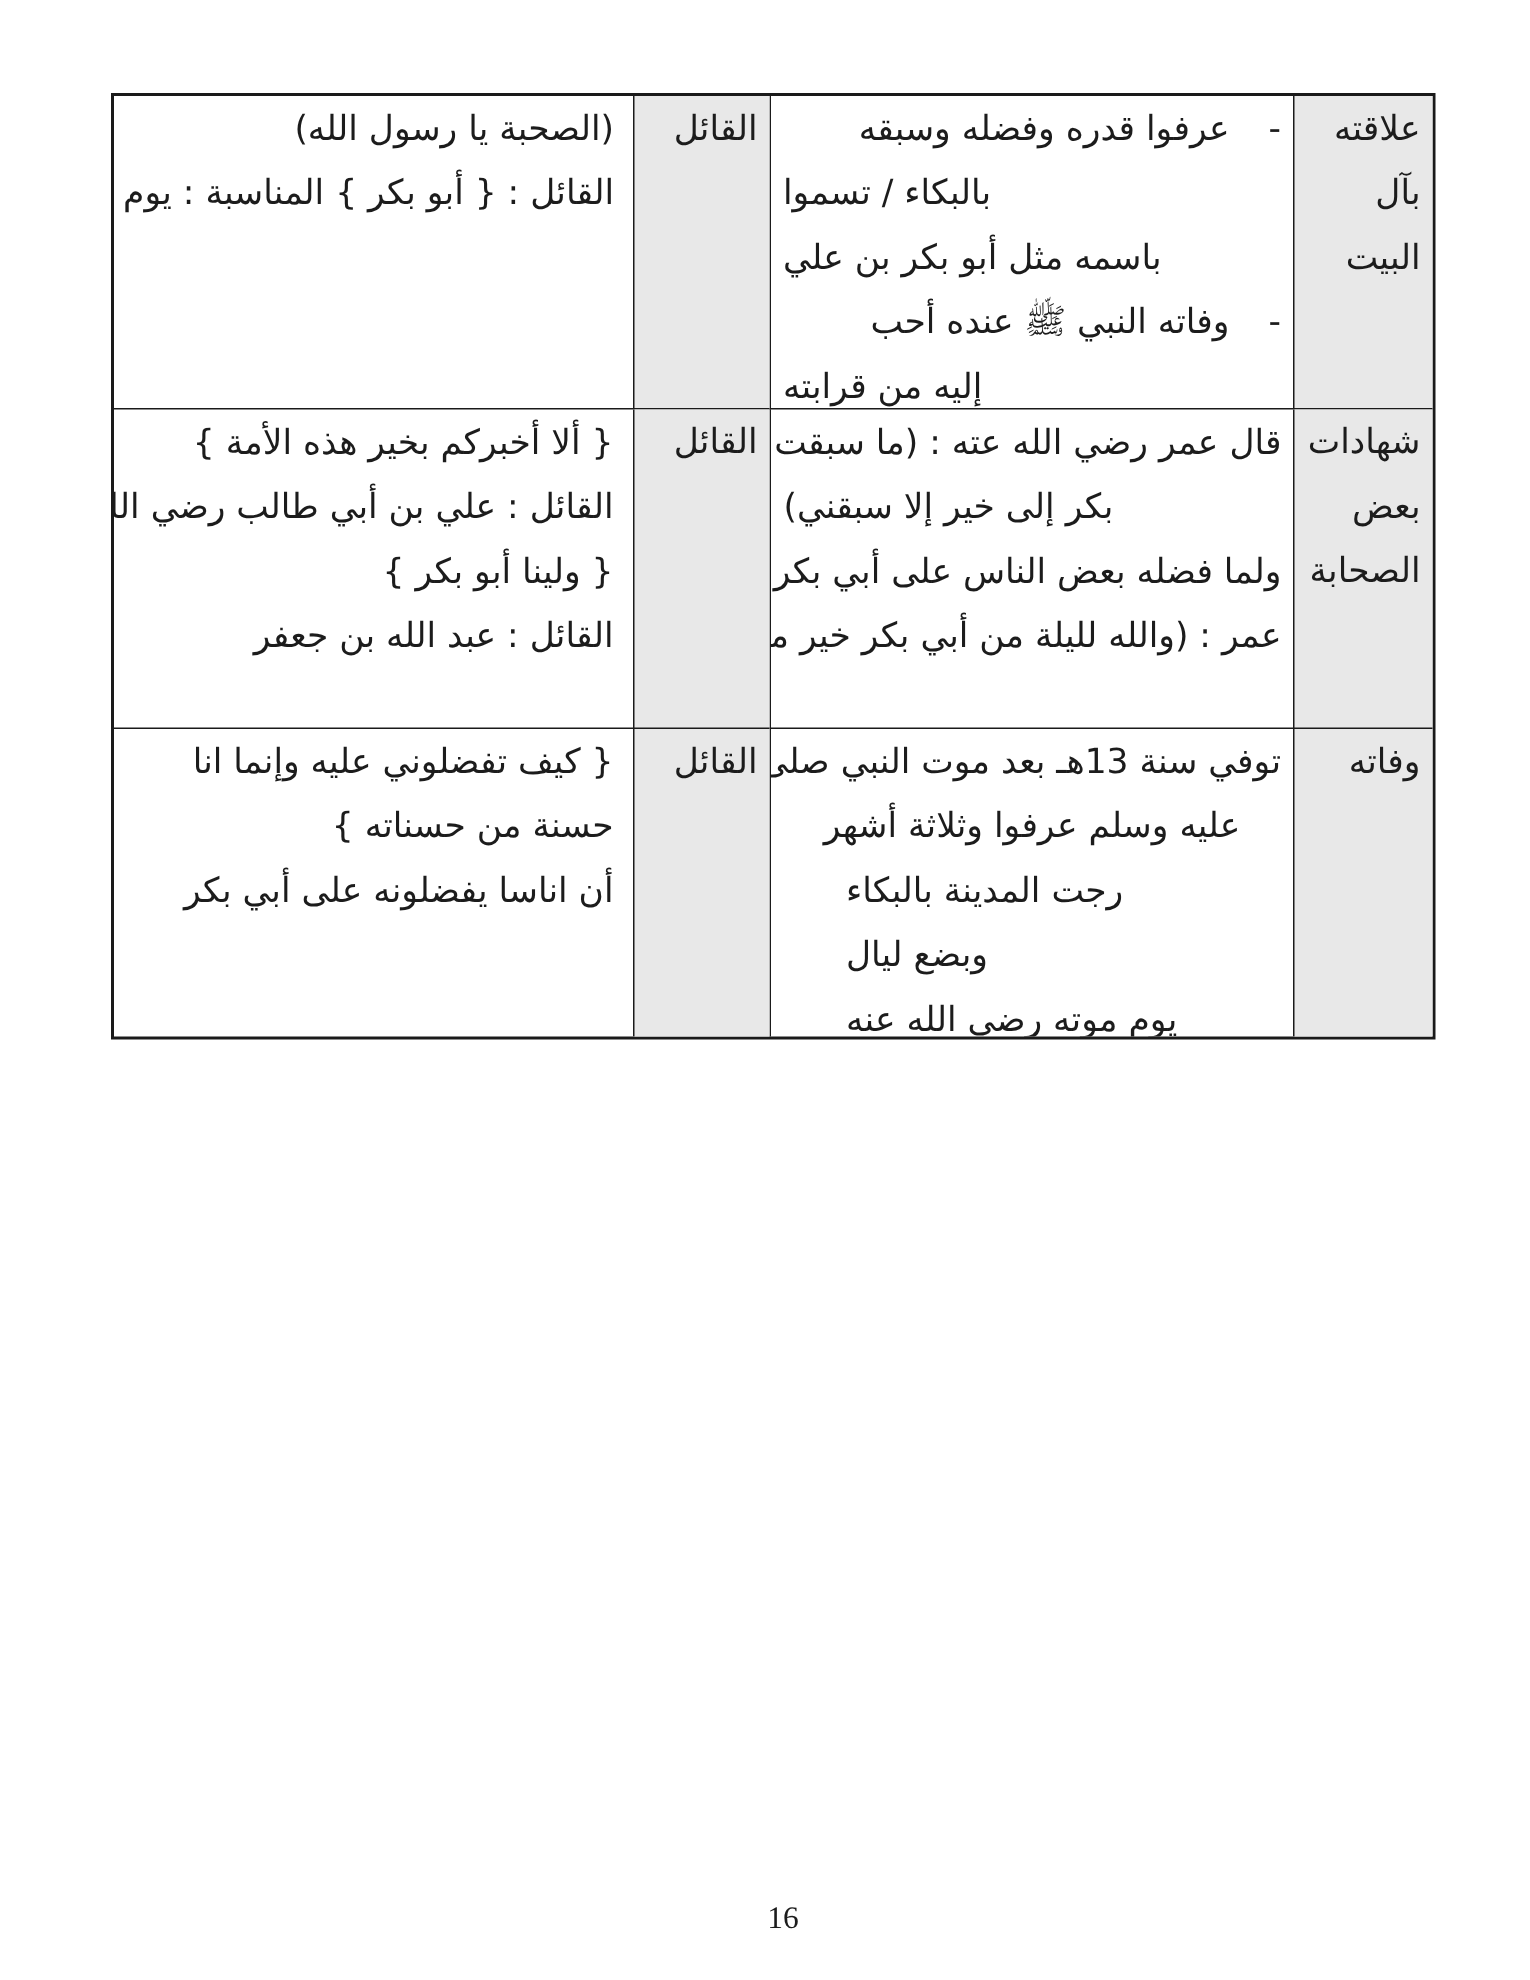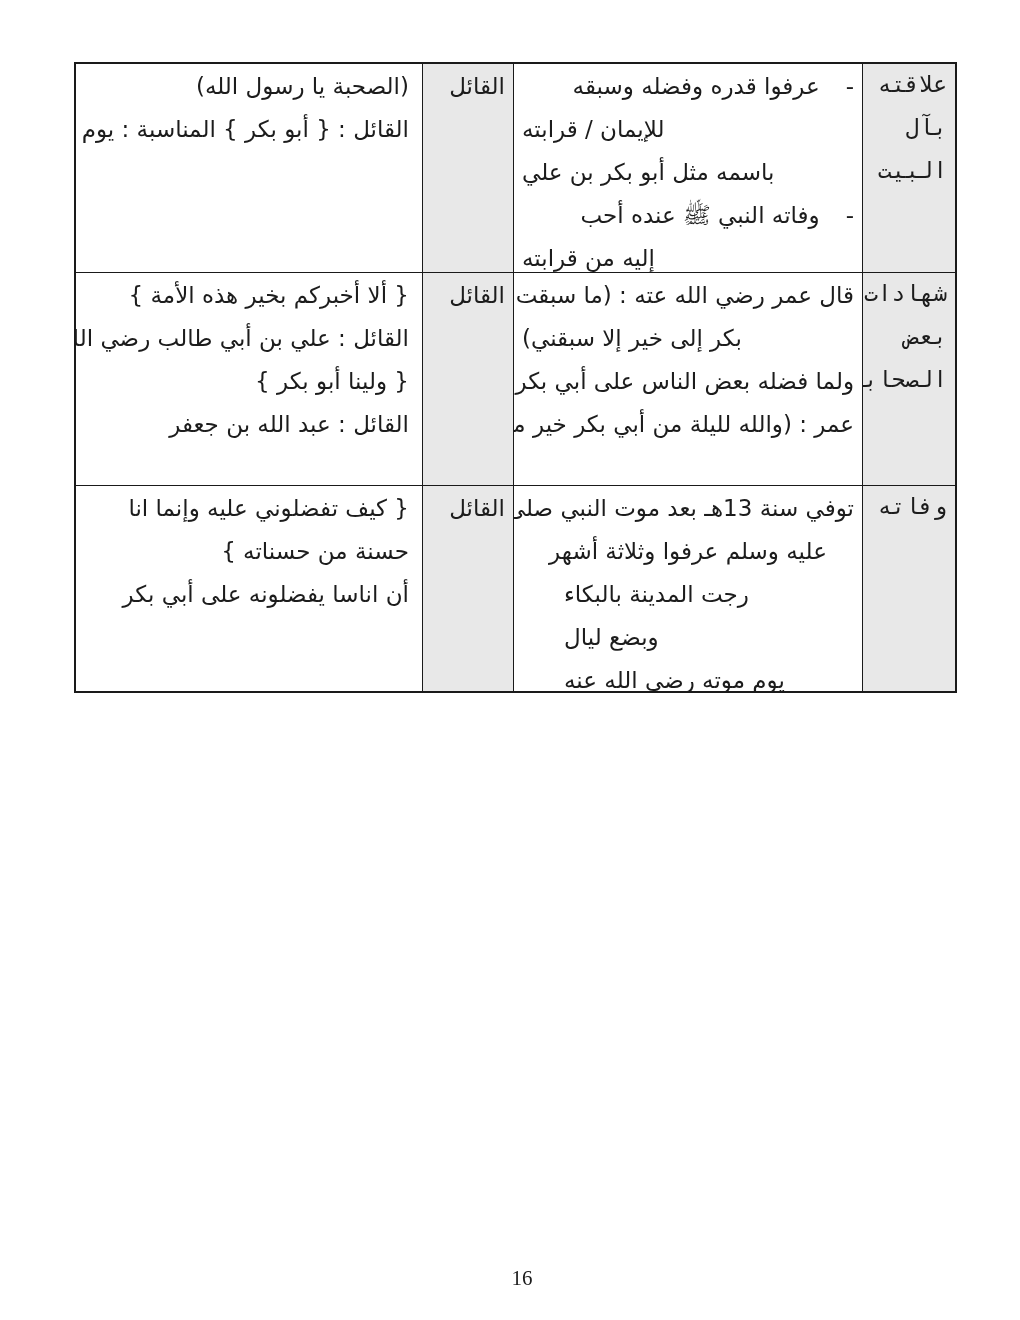--- a/index.html
+++ b/index.html
@@ -25,21 +25,21 @@
   .cell {
     box-sizing: border-box;
     font-size: 23px;
     line-height: 43px;
     padding: 1px 8px;
     overflow: hidden;
   }
   .c-head, .c-content, .c-speaker { border-left: 1.5px solid var(--border, #1a1a1a); }
   .rb { border-bottom: 1.5px solid var(--border, #1a1a1a); }
   .c-head, .c-speaker { background: var(--cell_shade, #e8e8e8); }
-  .c-head { text-align: right; font-family: Liberation Mono, monospace; }
+  .c-head { text-align: right; }
   .c-speaker { text-align: right; }
   .c-quote { text-align: right; padding: 1px 13px; }
   .line { height: 43px; white-space: nowrap; }
   .line.full  { text-align: right; }
   .line.left  { text-align: left; }
   .line.center{ text-align: center; }
   .line.indent{ text-align: left; padding-left: 42px; }
   .line.bullet{ display: flex; column-gap: 26px; text-align: right; }
   .line.bullet .dash { flex: 0 0 auto; }
   .page-number {
@@ -59,21 +59,21 @@
   <div class="cell c-head rb">
     <div class="line">علاقته</div>
     <div class="line">بآل</div>
     <div class="line">البيت</div>
   </div>
   <div class="cell c-content rb">
     <div class="line bullet">
       <span class="dash">-</span>
       <span>عرفوا قدره وفضله وسبقه</span>
     </div>
-    <div class="line left">للإيمان / قرابته</div>
+    <div class="line left">بالبكاء / تسموا</div>
     <div class="line left">باسمه مثل أبو بكر بن علي</div>
     <div class="line bullet">
       <span class="dash">-</span>
       <span>وفاته النبي ﷺ عنده أحب</span>
     </div>
     <div class="line left">إليه من قرابته</div>
   </div>
   <div class="cell c-speaker rb">
     <div class="line">القائل</div>
   </div>

